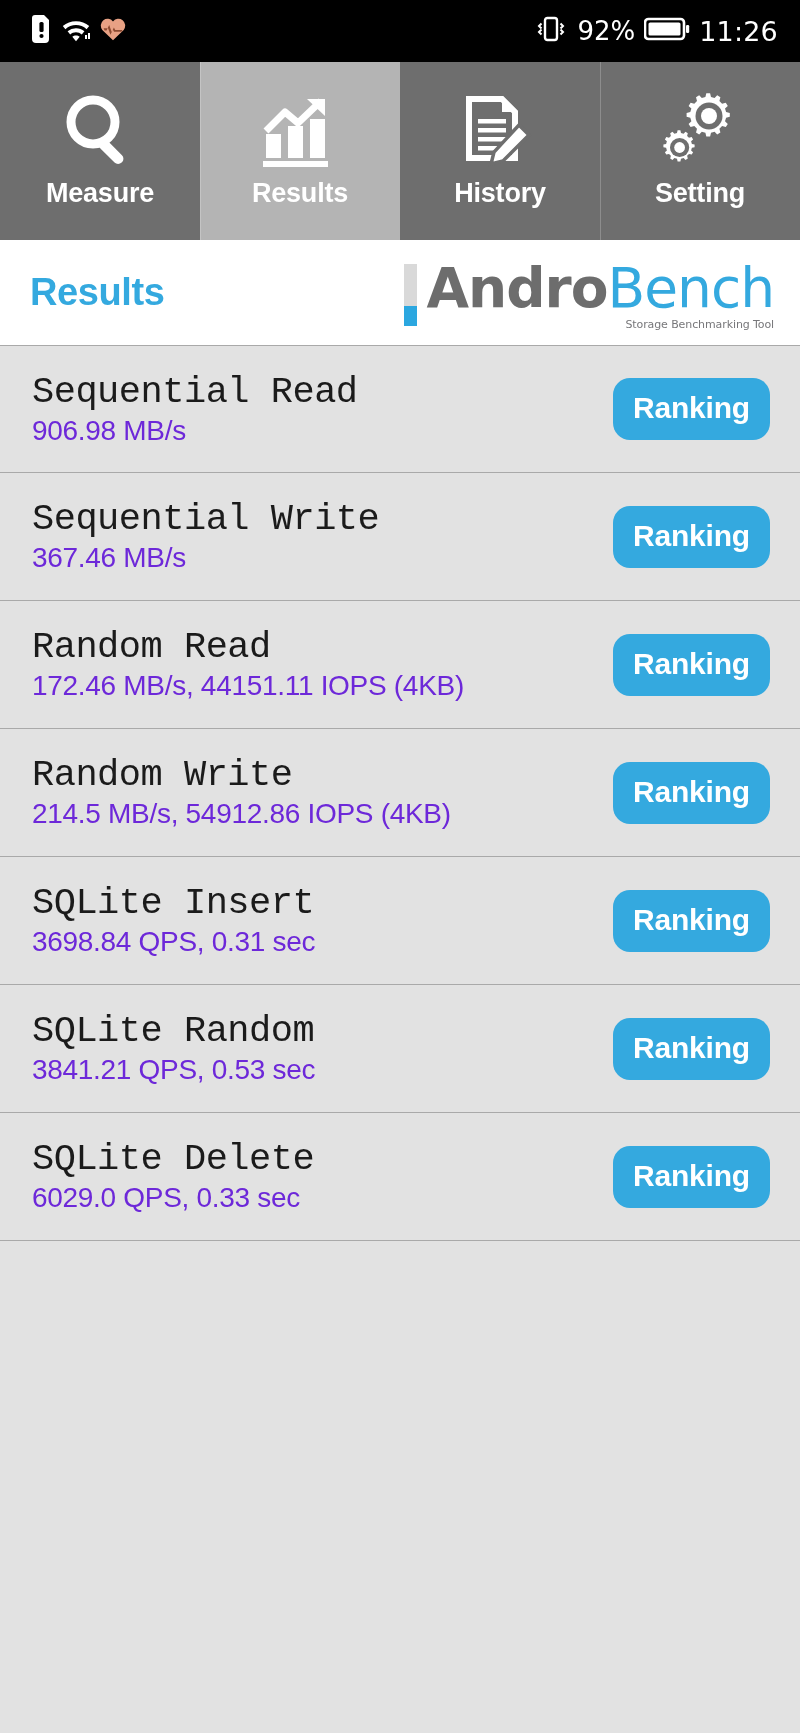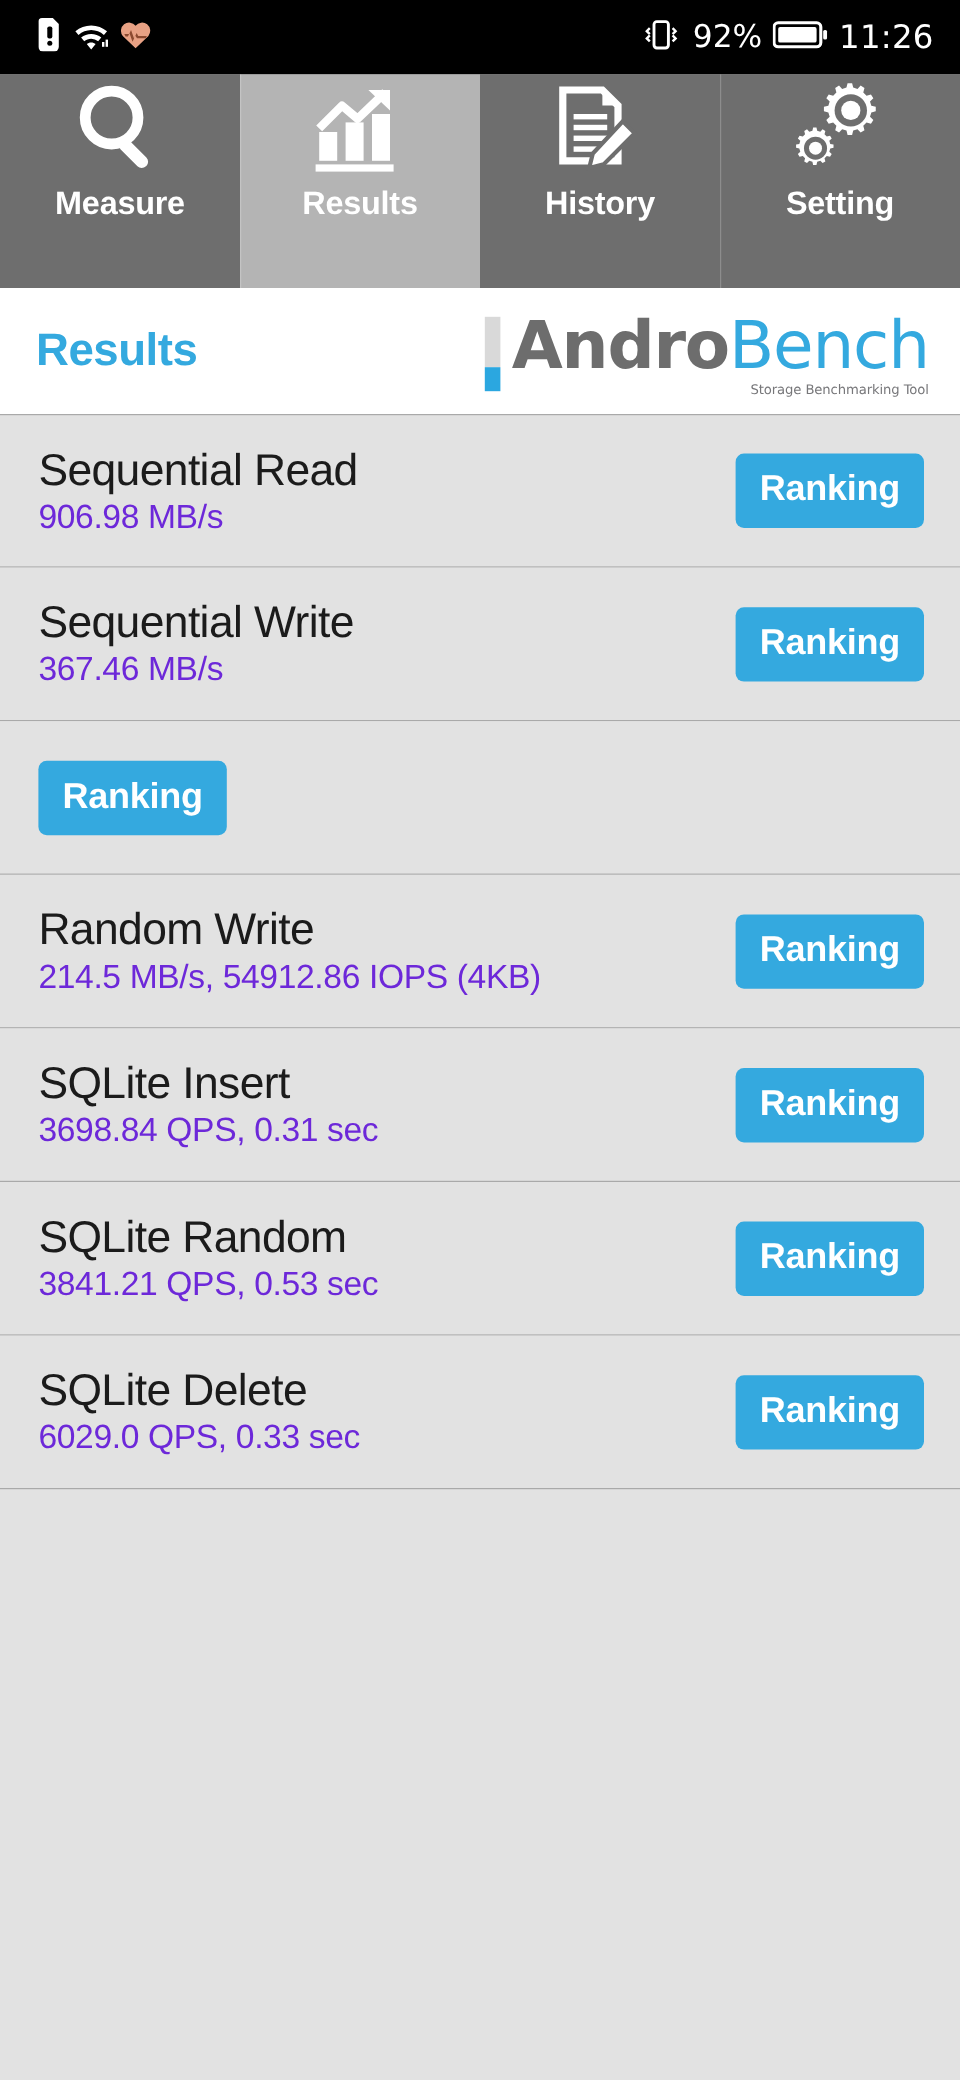--- a/index.html
+++ b/index.html
@@ -23,21 +23,21 @@
   .sb-time { font-size:27px; font-weight:400; letter-spacing:.2px; color:#fff;
              font-family:"DejaVu Sans", sans-serif; }
   .sb-batt-pct { font-size:26px; color:#fff; }
   .icn { display:block; }
 
   
   .tabbar { height:178px; flex:0 0 178px; display:flex; background:#6e6e6e; }
   .tab {
     flex:1 1 25%; background:#6e6e6e; color:#ffffff;
     display:flex; flex-direction:column; align-items:center; justify-content:flex-start;
-    position:relative; cursor:pointer;
+    padding-top:24px; position:relative; cursor:pointer;
   }
   .tab + .tab::before {
     content:""; position:absolute; left:0; top:0; bottom:0; width:1px;
     background:rgba(255,255,255,.22);
   }
   .tab.active { background:#b4b4b4; }
   .tab.active + .tab::before { background:transparent; }
   .tab-ico { height:92px; display:flex; align-items:center; justify-content:center; }
   .tab-label { font-size:27px; font-weight:bold; line-height:1; margin-top:2px;
                font-family:"Liberation Sans", sans-serif; letter-spacing:-.2px; }
@@ -68,28 +68,28 @@
   .list { flex:1 1 auto; background:#e2e2e2; overflow:hidden; }
   .row {
     height:128px; display:flex; align-items:center; justify-content:space-between;
     padding:0 30px 0 32px; border-bottom:1px solid #a9a9a9;
     background:#e2e2e2;
   }
   .row:first-child { border-top:1px solid #a9a9a9; }
   .row-text { display:flex; flex-direction:column; justify-content:center; gap:4px; }
   .row-title {
     font-size:37px; color:#1b1b1b; line-height:1.05; letter-spacing:-.5px;
-    font-family:Liberation Sans, sans-serif; font-weight:400;
+    font-family:Liberation Mono, monospace; font-weight:400;
   }
   .row-value {
     font-size:28px; color:#6d28d9; line-height:1.05; letter-spacing:-.3px;
     font-family:Liberation Sans, sans-serif;
   }
   .rank-btn {
-    background:#34a9df; color:#ffffff; border:none; border-radius:7px;
+    background:#34a9df; color:#ffffff; border:none; border-radius:17px;
     font-size:30px; font-weight:bold; font-family:"Liberation Sans", sans-serif;
     padding:12px 20px 14px; min-width:143px; height:62px; cursor:pointer;
     letter-spacing:-.2px; line-height:1;
   }
   .filler { flex:1 1 auto; background:#e2e2e2; }
 </style>
 </head>
 <body>
 
 <div id="app">
@@ -223,20 +223,24 @@
 
     <div class="row">
       <div class="row-text">
         <div class="row-title">Sequential Write</div>
         <div class="row-value">367.46 MB/s</div>
       </div>
       <button class="rank-btn">Ranking</button>
     </div>
 
     <div class="row">
+      <div class="row-text">
+        <div class="row-title">Random Read</div>
+        <div class="row-value">172.46 MB/s, 44151.11 IOPS (4KB)</div>
+      </div>
       <button class="rank-btn">Ranking</button>
     </div>
 
     <div class="row">
       <div class="row-text">
         <div class="row-title">Random Write</div>
         <div class="row-value">214.5 MB/s, 54912.86 IOPS (4KB)</div>
       </div>
       <button class="rank-btn">Ranking</button>
     </div>

